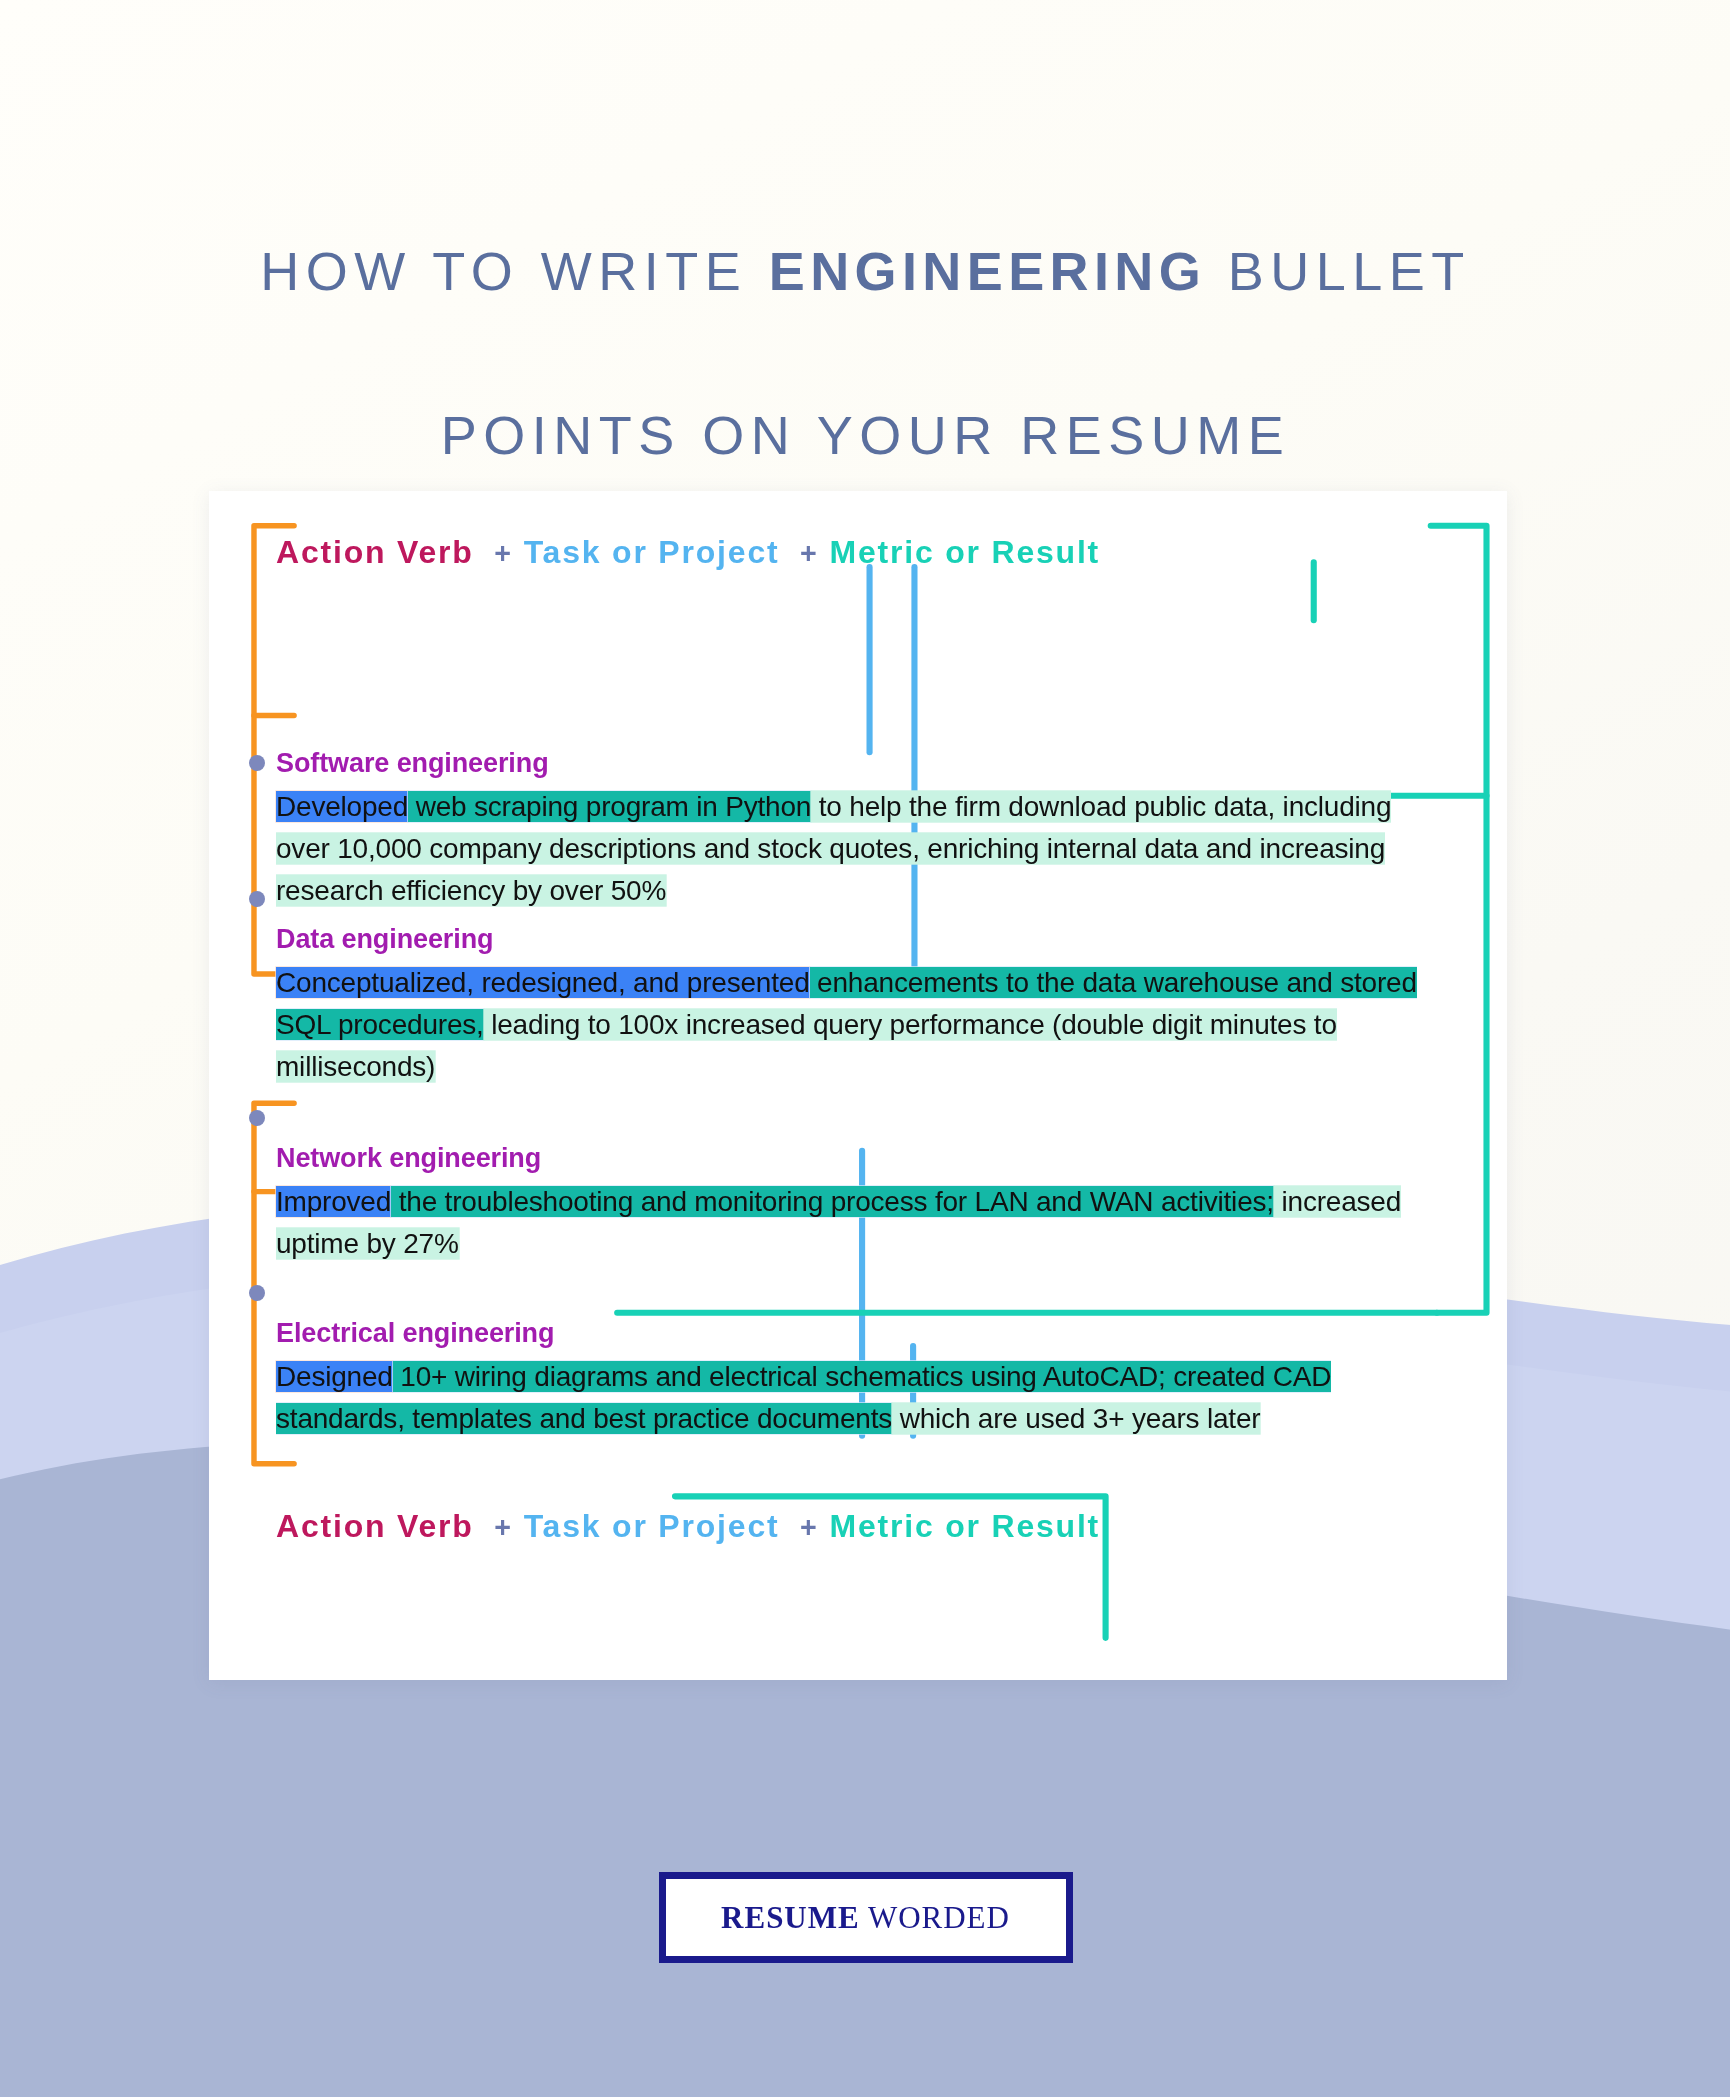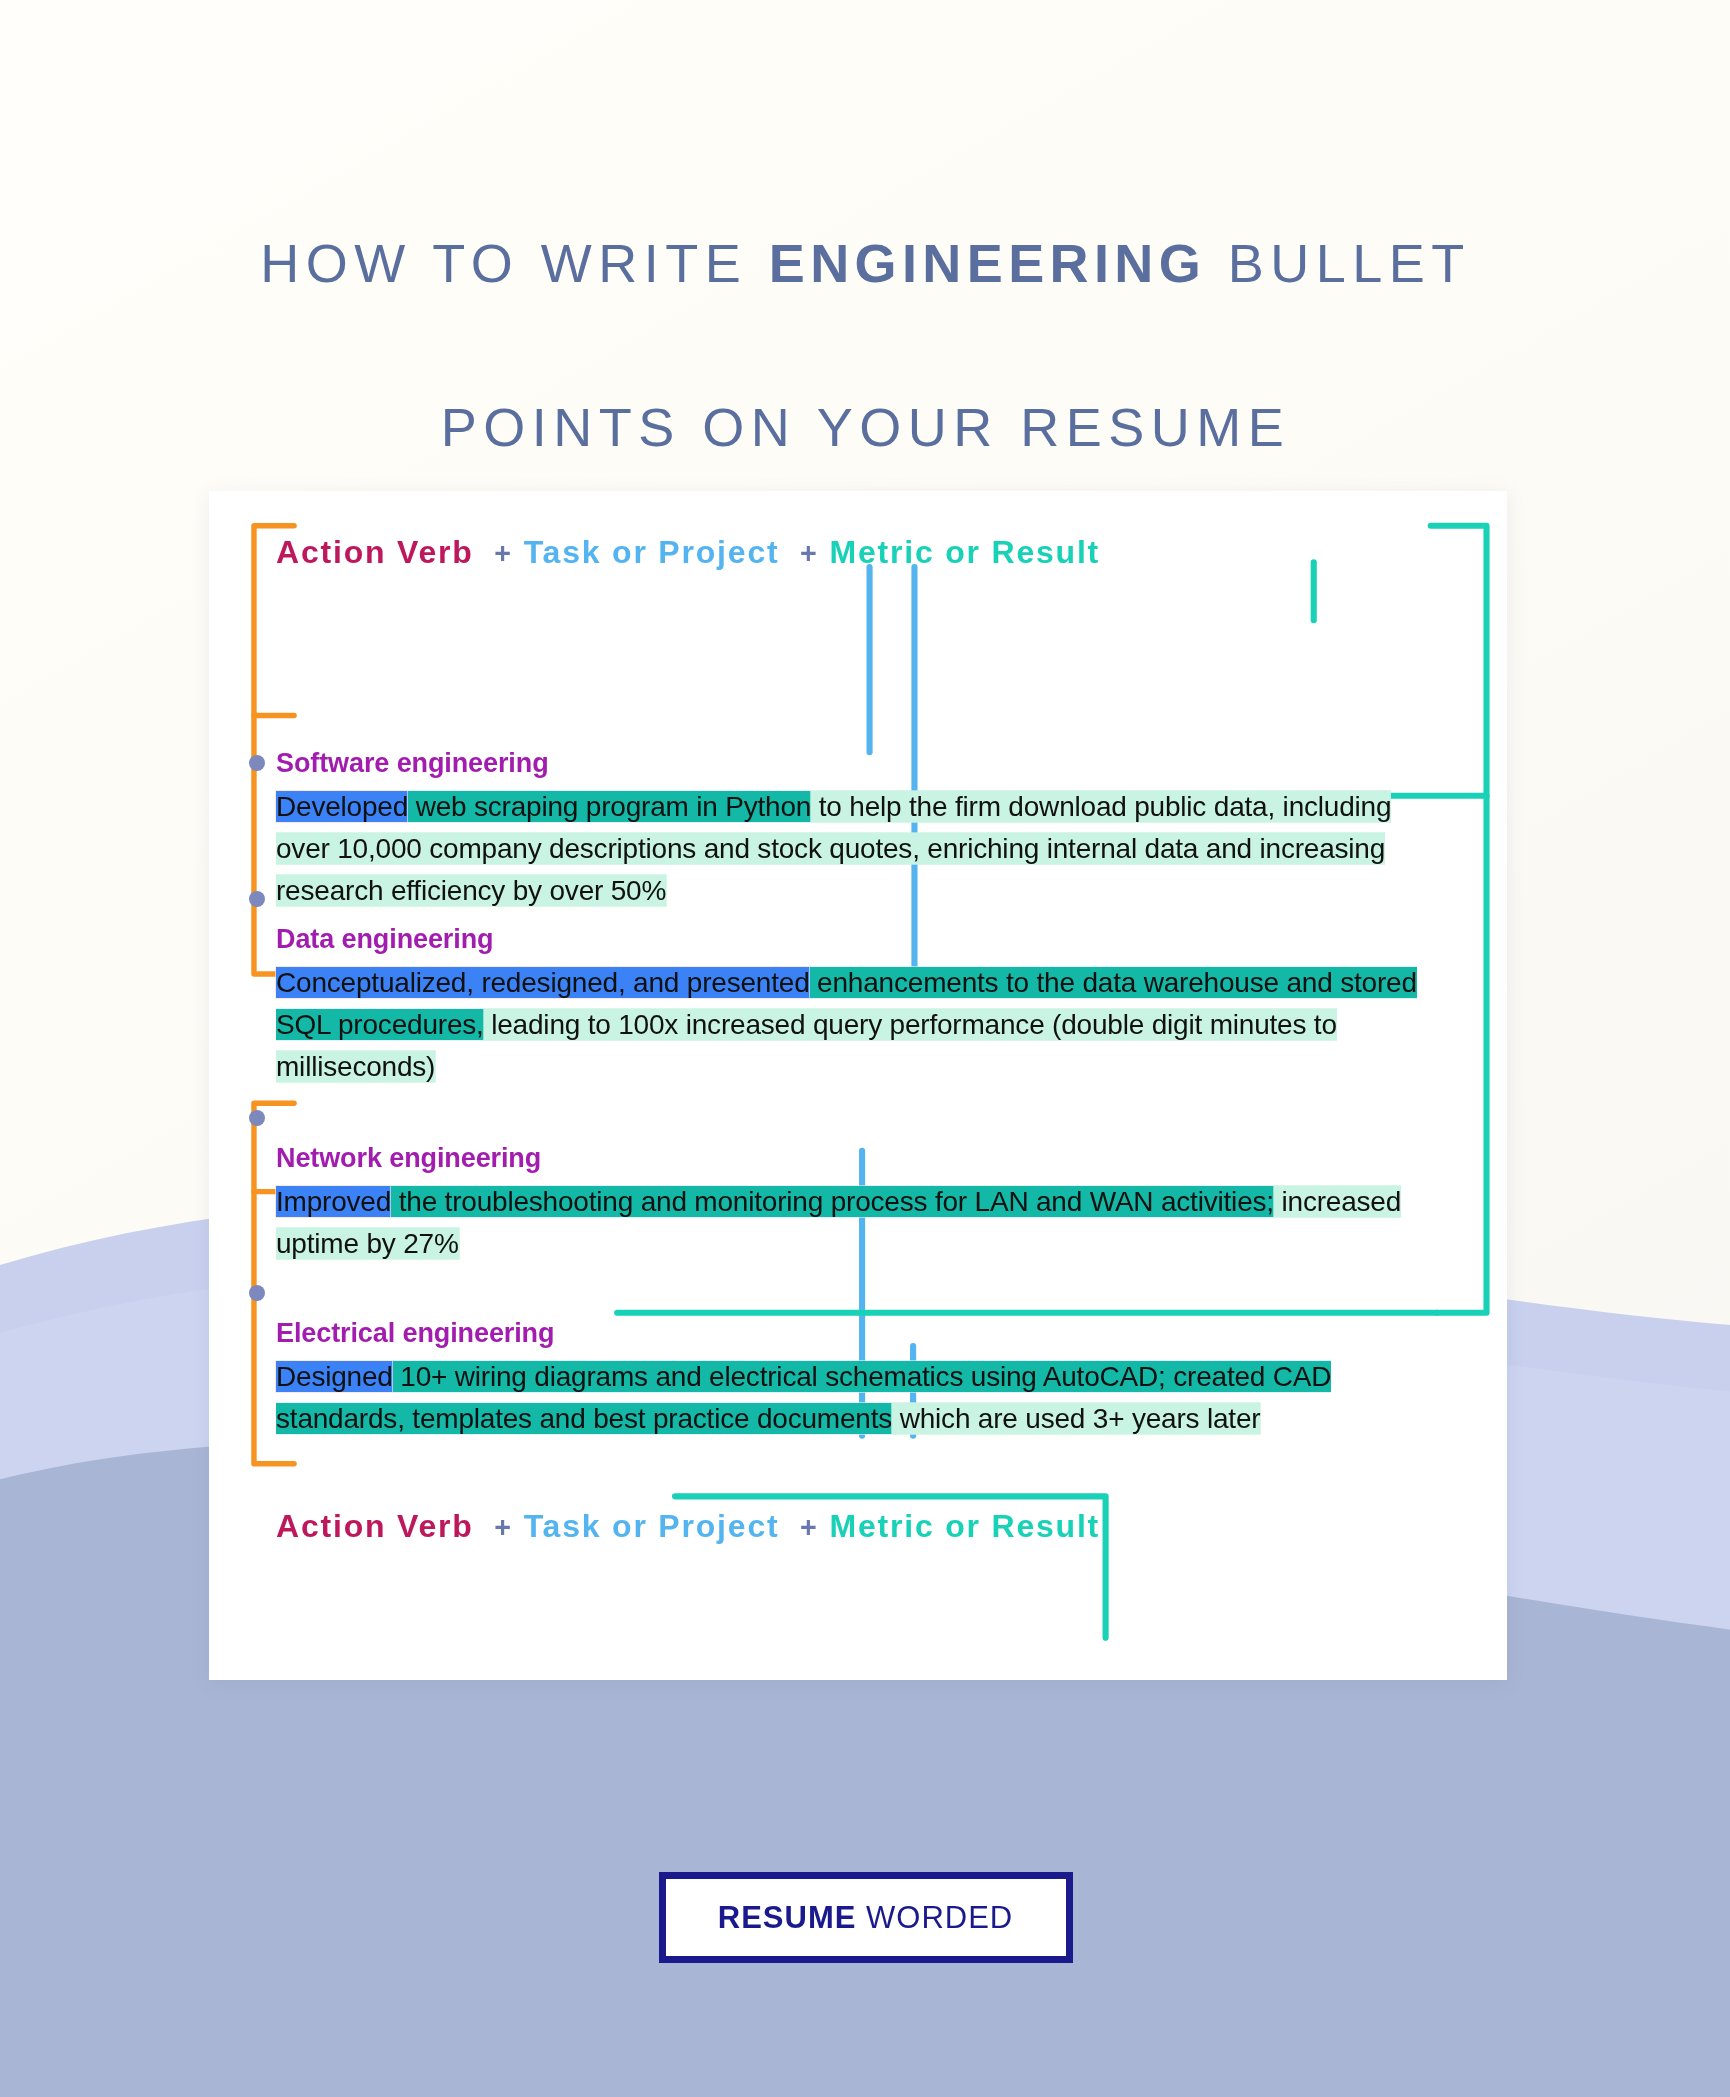--- a/index.html
+++ b/index.html
@@ -25,21 +25,21 @@
   }
   #bg-waves {
     position: absolute;
     inset: 0;
     z-index: 1;
   }
 
   
   #title {
     position: absolute;
-    top: 140px;
+    top: 148px;
     left: 0;
     width: 1731px;
     text-align: center;
     color: #5a6f9e;
     font-size: 54px;
     line-height: 1.52;
     letter-spacing: 6.5px;
     font-weight: 400;
     z-index: 5;
     white-space: pre-line;
@@ -143,21 +143,21 @@
     display: flex;
     align-items: center;
     justify-content: center;
     z-index: 8;
   }
   #logo-text {
     color: #1a1a8c;
     font-size: 31px;
     letter-spacing: 1px;
     font-weight: 400;
-    font-family: Liberation Sans, sans-serif;
+    font-family: Liberation Serif, serif;
     white-space: nowrap;
   }
   #logo-text b { font-weight: 700; }
 </style>
 </head>
 <body>
 
 <div id="bg-layer"></div>
 
 <svg id="bg-waves" viewBox="0 0 2545 3084" preserveAspectRatio="none">

